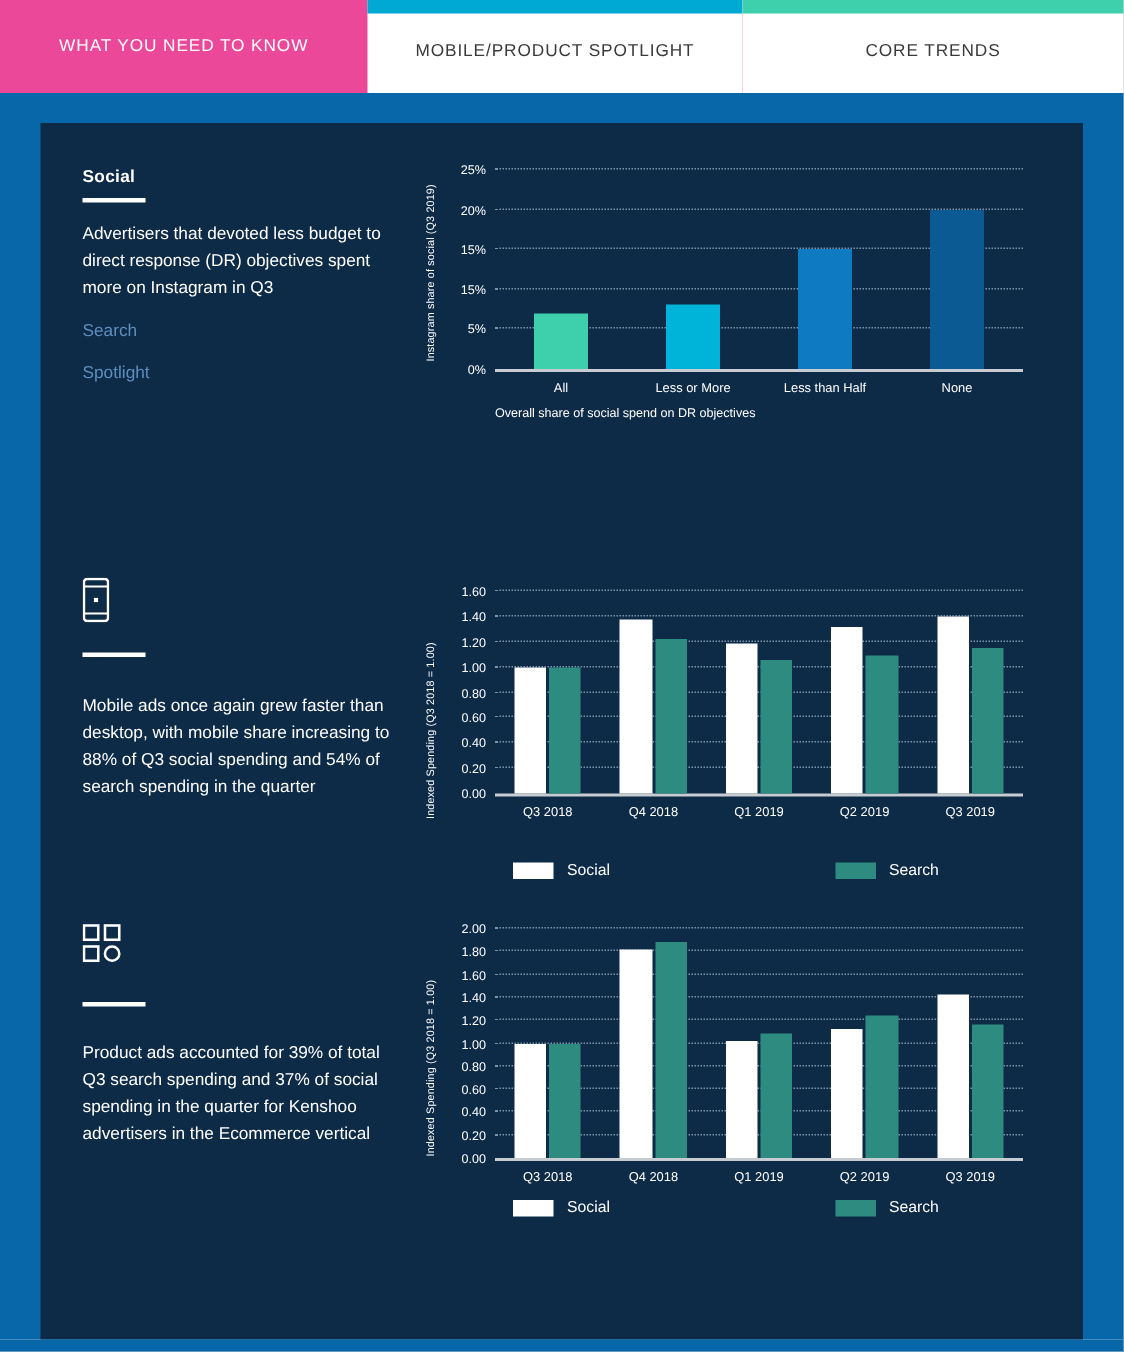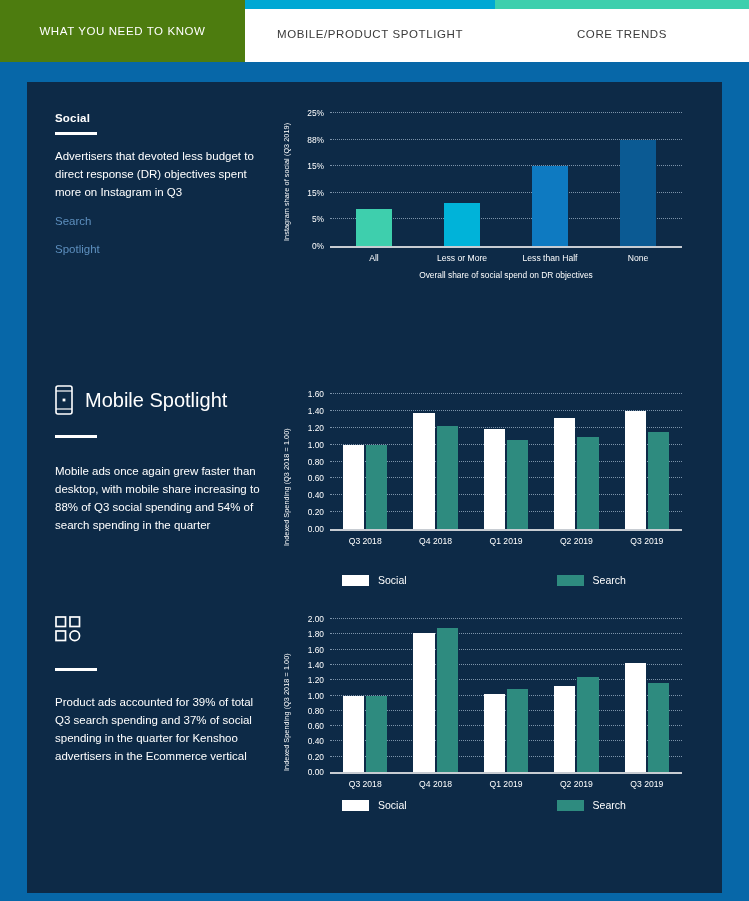--- a/index.html
+++ b/index.html
@@ -7,21 +7,21 @@
     width: 749px; height: 901px;
     background: #ffffff;
     font-family: "Liberation Sans", sans-serif;
     overflow: hidden;
   }
 
   
   .tabbar {
     position: absolute; left: 0; top: 0;
     width: 666px; height: 62px;
-    background: #4d7c0f;
+    background: #ec4899;
   }
   .tab {
     position: absolute; top: 0; height: 62px;
     display: flex; align-items: center; justify-content: center;
     font-size: 11.5px; letter-spacing: 0.6px;
     white-space: nowrap;
   }
   .tab-1 { left: 0;   width: 245px; color: #ffffff; background: transparent; }
   .tab-2 { left: 245px; width: 250px; color: #3a3a3a; background: #ffffff; }
   .tab-3 { left: 495px; width: 254px; color: #3a3a3a; background: #ffffff; }
@@ -83,21 +83,21 @@
     transform: translateY(-50%);
   }
   .bar { position: absolute; bottom: 0; }
   .xtick {
     position: absolute; top: 100%; margin-top: 7px;
     font-size: 8.6px; color: #ffffff; text-align: center;
     white-space: nowrap; transform: translateX(-50%);
   }
   .xaxis-title {
     position: absolute; top: 100%; margin-top: 22px; width: 100%;
-    text-align: center; font-size: 8.4px; color: #ffffff;
+    text-align: left; font-size: 8.4px; color: #ffffff;
   }
   .legend { position: absolute; display: flex; font-size: 10.5px; color: #ffffff; }
   .legend-item { display: flex; align-items: center; gap: 9px; }
   .swatch { width: 27px; height: 11px; display: inline-block; }
 
   
   .icon-phone { width: 18px; height: 30px; }
   .icon-product { width: 26px; height: 26px; }
 </style>
 </head>
@@ -134,21 +134,21 @@
   <div class="plot" id="plot0" style="left:48px; top:8px; width:352px; height:135px;">
       <div class="gridline" style="bottom: 0px; border-top: none;"></div>
       <div class="ytick" style="bottom: 0px; transform: translateY(50%);">0%</div>
       <div class="gridline" style="bottom: 26.6px;"></div>
       <div class="ytick" style="bottom: 26.6px; transform: translateY(50%);">5%</div>
       <div class="gridline" style="bottom: 53.2px;"></div>
       <div class="ytick" style="bottom: 53.2px; transform: translateY(50%);">15%</div>
       <div class="gridline" style="bottom: 79.8px;"></div>
       <div class="ytick" style="bottom: 79.8px; transform: translateY(50%);">15%</div>
       <div class="gridline" style="bottom: 106.4px;"></div>
-      <div class="ytick" style="bottom: 106.4px; transform: translateY(50%);">88%</div>
+      <div class="ytick" style="bottom: 106.4px; transform: translateY(50%);">20%</div>
       <div class="gridline" style="bottom: 133px;"></div>
       <div class="ytick" style="bottom: 133px; transform: translateY(50%);">25%</div>
       <div class="bar" title="All: 7" style="width: 36.96px; left: 25.52px; height: 37.24px; background: rgb(62, 207, 173);"></div>
       <div class="xtick" style="left: 44px;">All</div>
       <div class="bar" title="Half or More: 8" style="width: 36.96px; left: 113.52px; height: 42.56px; background: rgb(0, 179, 217);"></div>
       <div class="xtick" style="left: 132px;">Less or More</div>
       <div class="bar" title="Less than Half: 15" style="width: 36.96px; left: 201.52px; height: 79.8px; background: rgb(14, 122, 193);"></div>
       <div class="xtick" style="left: 220px;">Less than Half</div>
       <div class="bar" title="None: 20" style="width: 36.96px; left: 289.52px; height: 106.4px; background: rgb(11, 90, 147);"></div>
       <div class="xtick" style="left: 308px;">None</div>
@@ -159,21 +159,20 @@
 <div class="col-left" style="top:385px;">
   <div class="title-row">
     <span class="icon-phone">
       <svg viewBox="0 0 18 30" width="18" height="30">
         <rect x="1" y="1" width="16" height="28" rx="2" fill="none" stroke="#ffffff" stroke-width="1.6"></rect>
         <line x1="1" y1="6" x2="17" y2="6" stroke="#ffffff" stroke-width="1.2"></line>
         <line x1="1" y1="24" x2="17" y2="24" stroke="#ffffff" stroke-width="1.2"></line>
         <rect x="7.6" y="13.6" width="2.8" height="2.8" fill="#ffffff"></rect>
       </svg>
     </span>
-    <span class="section-title">Mobile Spotlight</span>
   </div>
   <div class="rule" style="margin:20px 0 24px 0;"></div>
   <div class="body-text">Mobile ads once again grew faster than desktop, with mobile share increasing to 88% of Q3 social spending and 54% of search spending in the quarter</div>
 </div>
 
 <div class="chart-wrap" style="left:282px; top:388px; width:410px; height:200px;">
   <div class="ylabel" style="left:0; top:8px; height:150px;">Indexed Spending (Q3 2018 = 1.00)</div>
   <div class="plot" id="plot1" style="left:48px; top:6px; width:352px; height:137px;">
       <div class="gridline" style="bottom: 0px; border-top: none;"></div>
       <div class="ytick" style="bottom: 0px; transform: translateY(50%);">0.00</div>

